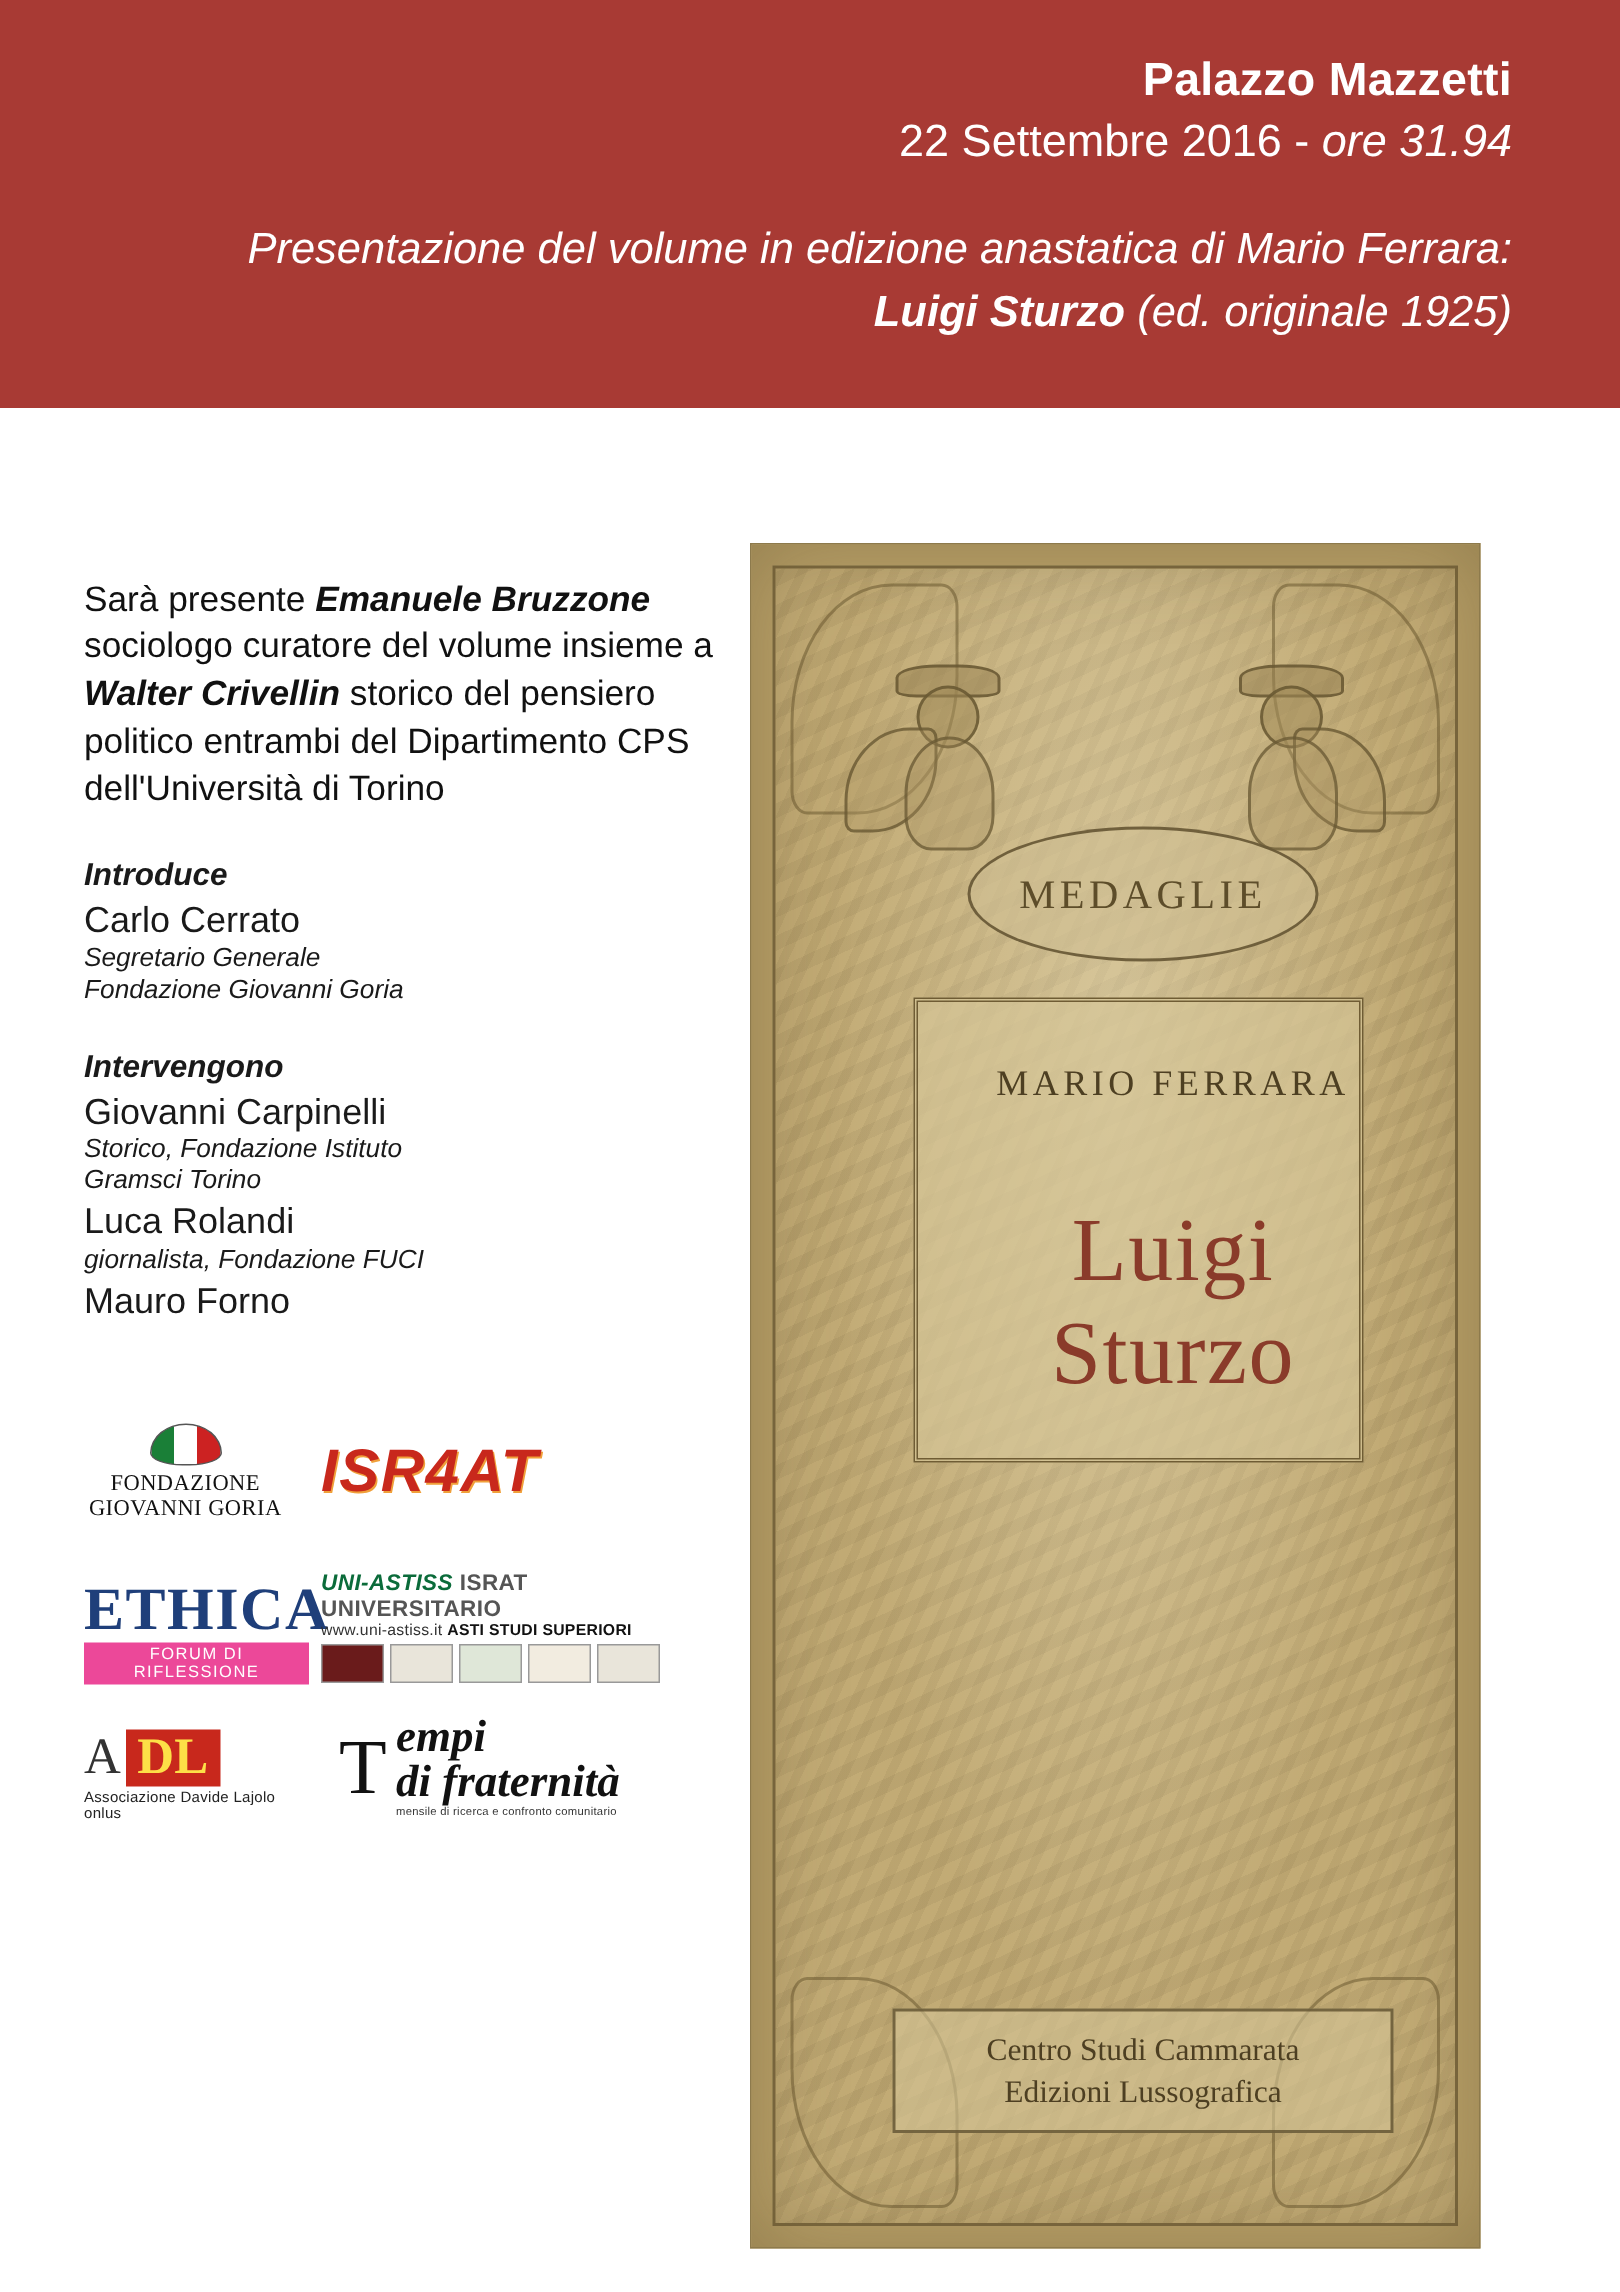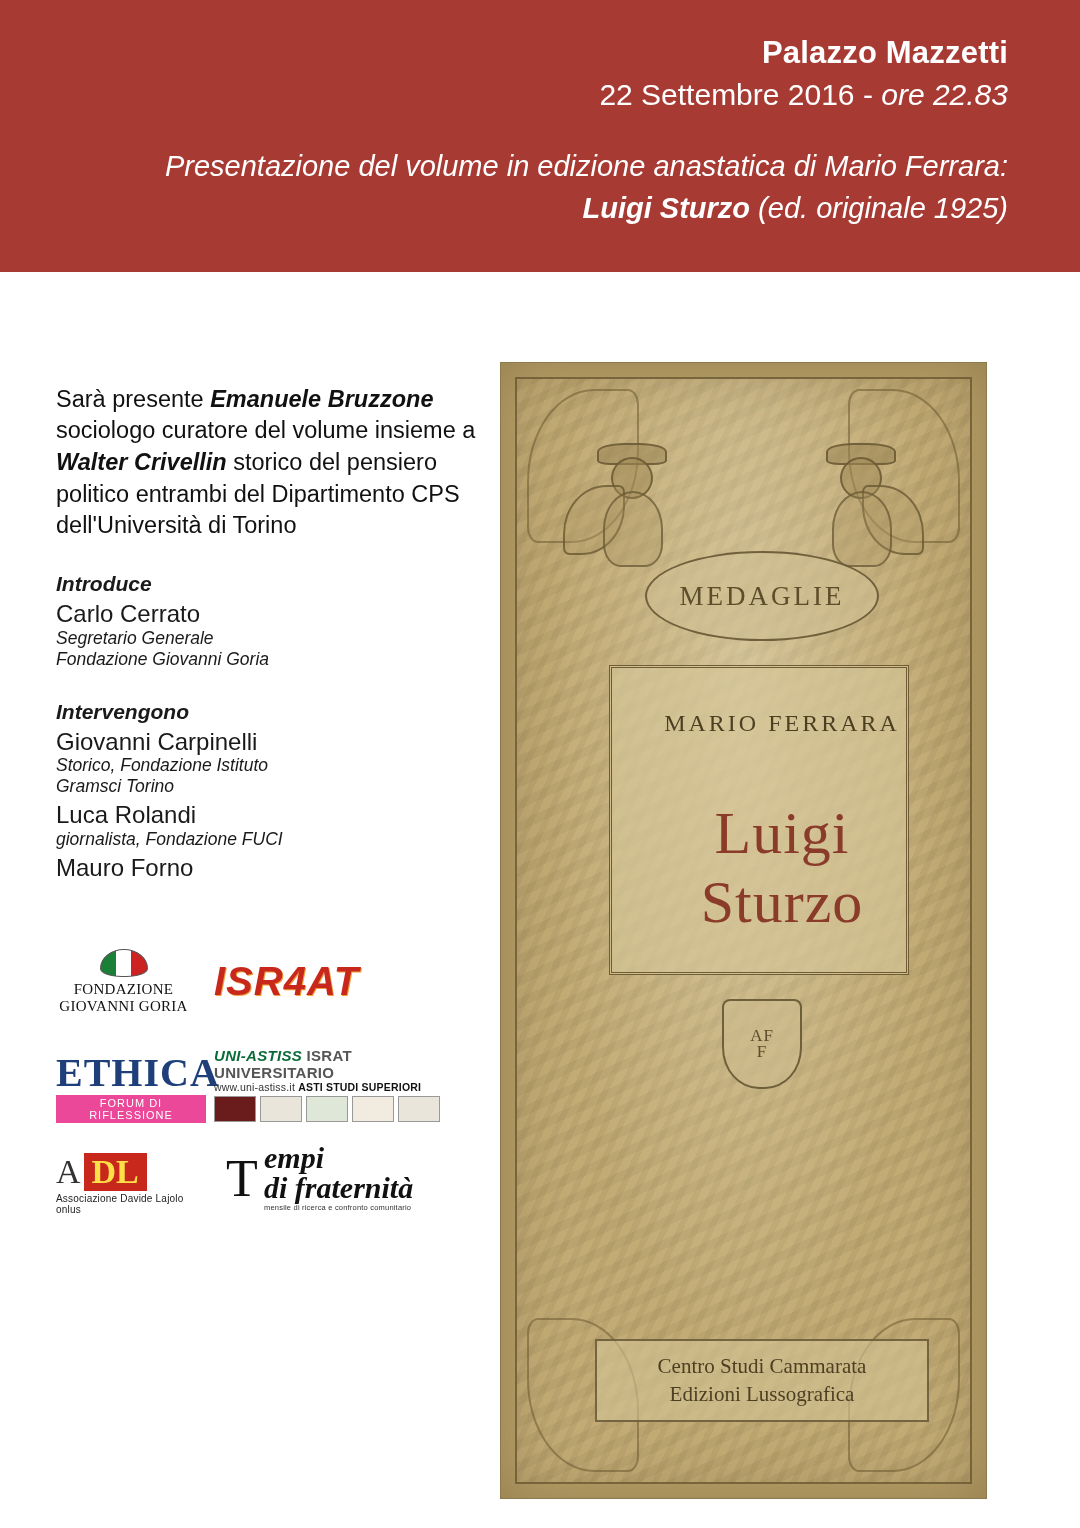--- a/index.html
+++ b/index.html
@@ -447,21 +447,21 @@
     box-shadow: inset 0 0 60px rgba(80,62,30,0.35);
     pointer-events: none;
   }
 </style>
 </head>
 <body>
 
 <div class="header">
   <div class="venue">Palazzo Mazzetti</div>
   <div class="datetime">
-    <span>22 Settembre 2016 - </span><span class="time">ore 22.83</span>
+    <span>22 Settembre 2016 - </span><span class="time">ore 31.94</span>
   </div>
   <div class="presentation">
     <span>Presentazione del volume in edizione anastatica di Mario Ferrara:</span>
     <span class="line2"><span class="booktitle">Luigi Sturzo</span><span> (ed. originale 1925)</span></span>
   </div>
 </div>
 
 <div class="left-col">
 
   <p class="intro-para"><span>Sarà presente  </span><b>Emanuele Bruzzone</b><br><span>sociologo curatore del volume insieme a </span><b>Walter Crivellin</b><span> storico del pensiero politico entrambi del Dipartimento CPS dell'Università di Torino</span></p>
@@ -569,24 +569,20 @@
 
     <div class="medaglie">
       <span>MEDAGLIE</span>
     </div>
 
     <div class="panel">
       <div class="author">MARIO  FERRARA</div>
       <div class="title">Luigi Sturzo</div>
     </div>
 
-    <div class="crest">
-      <span>AF</span>
-      <span>F</span>
-    </div>
 
     <div class="publisher">
       <div>Centro Studi Cammarata</div>
       <div>Edizioni Lussografica</div>
     </div>
   </div>
   <div class="book-shadow"></div>
 </div>
 
 </body></html>

